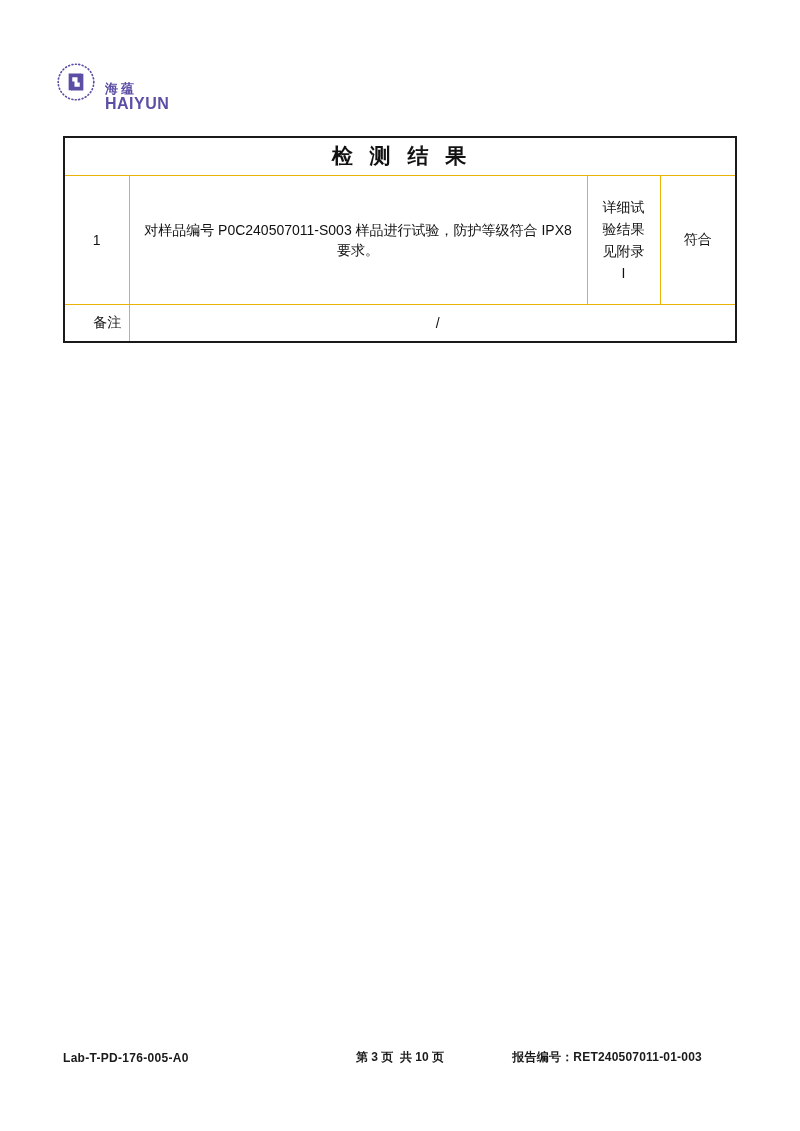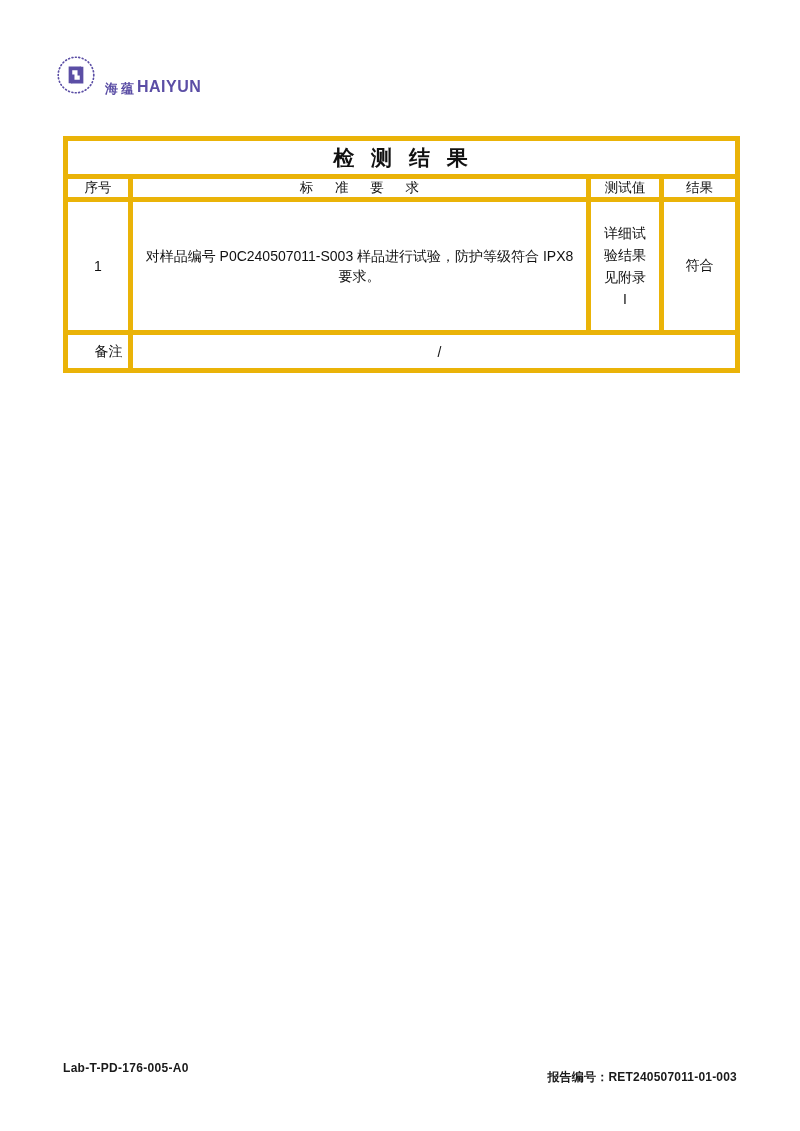--- a/index.html
+++ b/index.html
@@ -11,39 +11,39 @@
     color: #111111;
   }
   .page { position: absolute; inset: 0; background: #ffffff; }
 
   
   .logo {
     position: absolute; left: 56px; top: 52px;
     display: flex; align-items: center; gap: 9px;
   }
   .logo svg { display: block; }
-  .logo-text { display: flex; flex-direction: row; justify-content: center; margin-top: 28px; }
+  .logo-text { display: flex; flex-direction: column; justify-content: center; margin-top: 28px; }
   .logo-cn {
     color: #5b4ea5; font-size: 13px; font-weight: bold;
     letter-spacing: 3px; line-height: 17px;
   }
   .logo-en {
     color: #5b4ea5; font-size: 16px; font-weight: 600;
     letter-spacing: 0.5px; line-height: 14px;
   }
 
   
   table.results {
     position: absolute; left: 63px; top: 136px;
     width: 672px; table-layout: fixed;
     border-collapse: collapse;
     border: 2px solid #1a1a1a;
   }
   table.results td {
-    border: 5px solid #eab308;
+    border: 1px solid #eab308;
     vertical-align: middle;
     text-align: center;
     font-size: 14px;
     color: #111111;
   }
   tr.title-row td {
     height: 38px;
     font-size: 21px; font-weight: bold;
     word-spacing: 7px; letter-spacing: 2px;
   }
@@ -68,21 +68,21 @@
 
   
   .footer {
     position: absolute; left: 63px; top: 1049px; width: 674px;
     display: flex; align-items: center;
     font-size: 12px; font-weight: 600; color: #1a1a1a;
   }
   .footer > div { flex: 1; white-space: pre; }
   .footer-left { text-align: left; letter-spacing: 0.3px; }
   .footer-center { text-align: center; }
-  .footer-right { text-align: right; letter-spacing: 0.2px; margin-top: 20px; }
+  .footer-right { letter-spacing: 0.2px; }
 </style>
 </head>
 <body>
 
 <div class="page">
 
   <div class="logo">
     <svg width="40" height="40" viewBox="0 0 72 72">
       <circle cx="36" cy="36" r="32" fill="none" stroke="#5b4ea5" stroke-width="3" stroke-dasharray="1.6 4.6" stroke-linecap="round"></circle>
       <path d="M 26 51 V 24 H 42 V 37" fill="none" stroke="#5b4ea5" stroke-width="6.5"></path>
@@ -98,40 +98,35 @@
     <colgroup>
       <col style="width:65px">
       <col style="width:458px">
       <col style="width:73px">
       <col style="width:76px">
     </colgroup>
     <tbody>
       <tr class="title-row">
         <td colspan="4">检 测 结 果</td>
       </tr>
-      <tr class="header-row">
-        <td>序号</td>
-        <td class="req-header">标 准 要 求</td>
-        <td>测试值</td>
-        <td>结果</td>
-      </tr>
       <tr class="data-row">
         <td>1</td>
         <td class="left-cell">对样品编号 P0C240507011-S003 样品进行试验，防护等级符合 IPX8 要求。</td>
         <td class="test-value-cell">详细试
 验结果
 见附录
 I</td>
         <td>符合</td>
       </tr>
       <tr class="remark-row">
         <td>备注</td>
         <td colspan="3" class="left-cell">/</td>
       </tr>
     </tbody>
   </table>
 
   <div class="footer">
     <div class="footer-left">Lab-T-PD-176-005-A0</div>
+    <div class="footer-center">第 3 页  共 10 页</div>
     <div class="footer-right">报告编号：RET240507011-01-003</div>
   </div>
 
 </div>
 
 </body></html>

